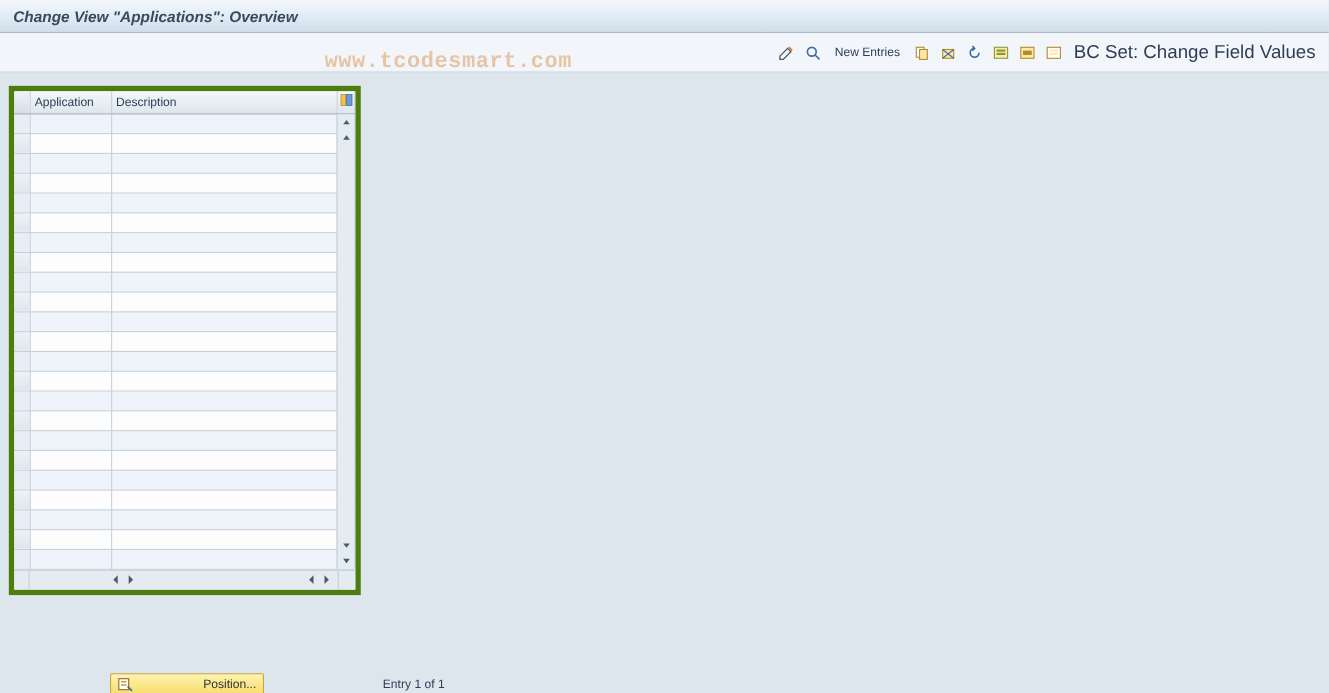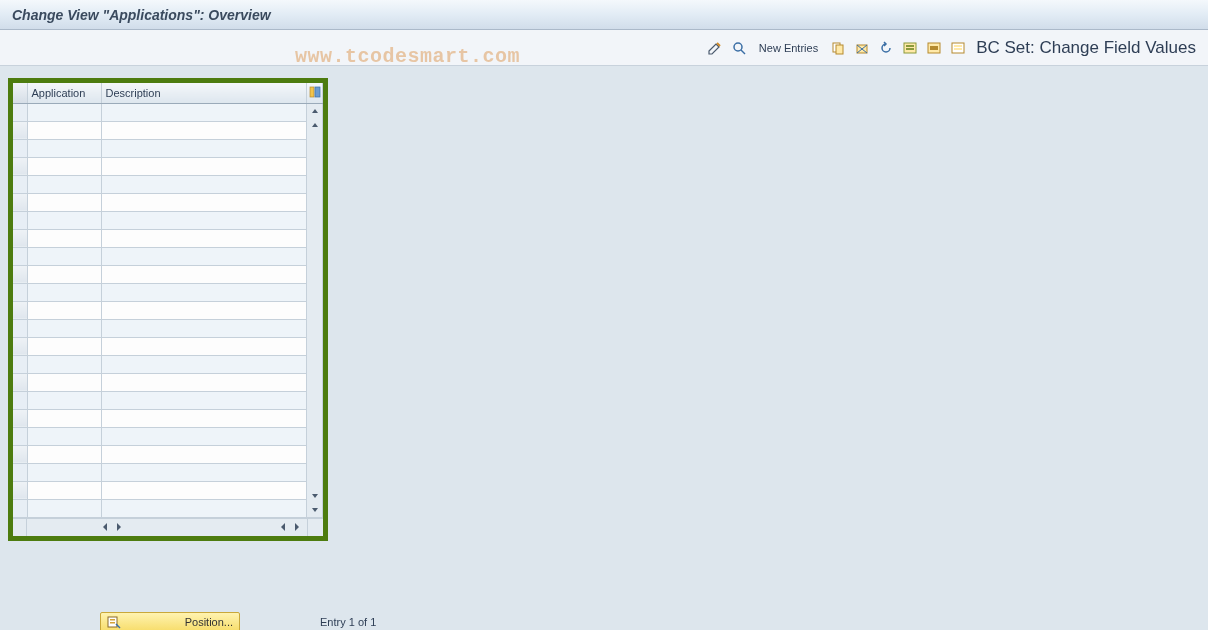--- a/index.html
+++ b/index.html
@@ -141,21 +141,21 @@
       border-radius:2px;
       height:20px; width:140px;
       padding: 0 6px;
       font-size:11px; color:#333;
       cursor:pointer;
       justify-content:flex-start;
     }
     .pos-btn .pi { width:14px; height:14px; display:inline-flex; align-items:center; justify-content:center;}
     .pos-btn .lbl { flex:1; text-align:right;}
     .entry-text {
-      font-size:11px; color:#2e3e55;
+      font-size:11px; color:#2e3e55;margin-left:28px;
     }
     svg { display:block; }
   </style>
 </head>
 <body>
 
 <div class="title-bar">
   <h1>Change View "Applications": Overview</h1>
 </div>
 

